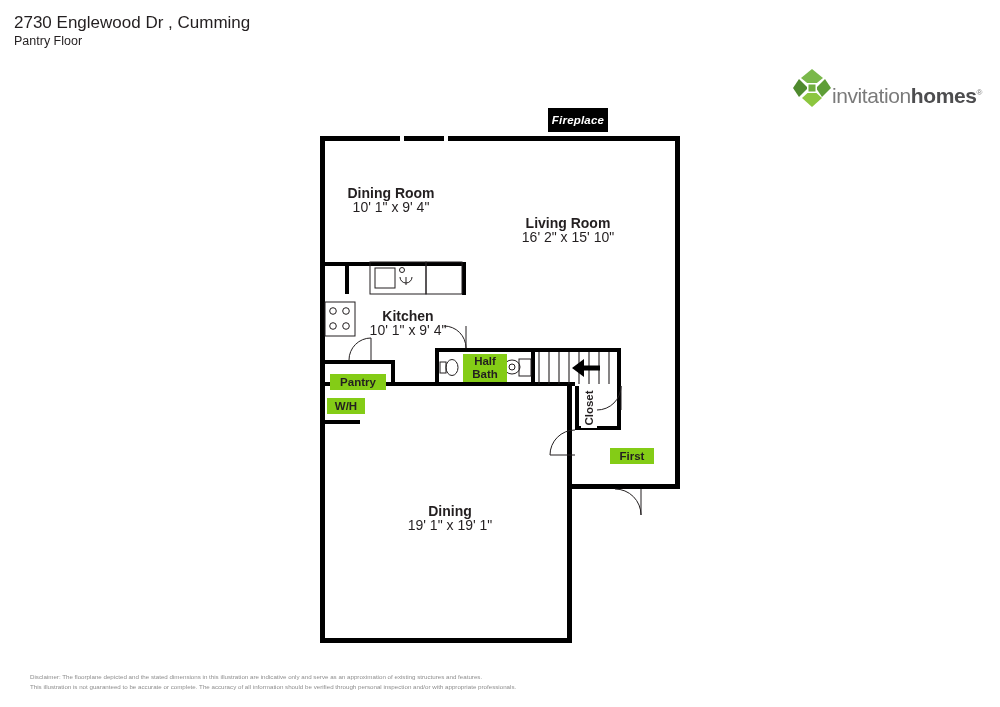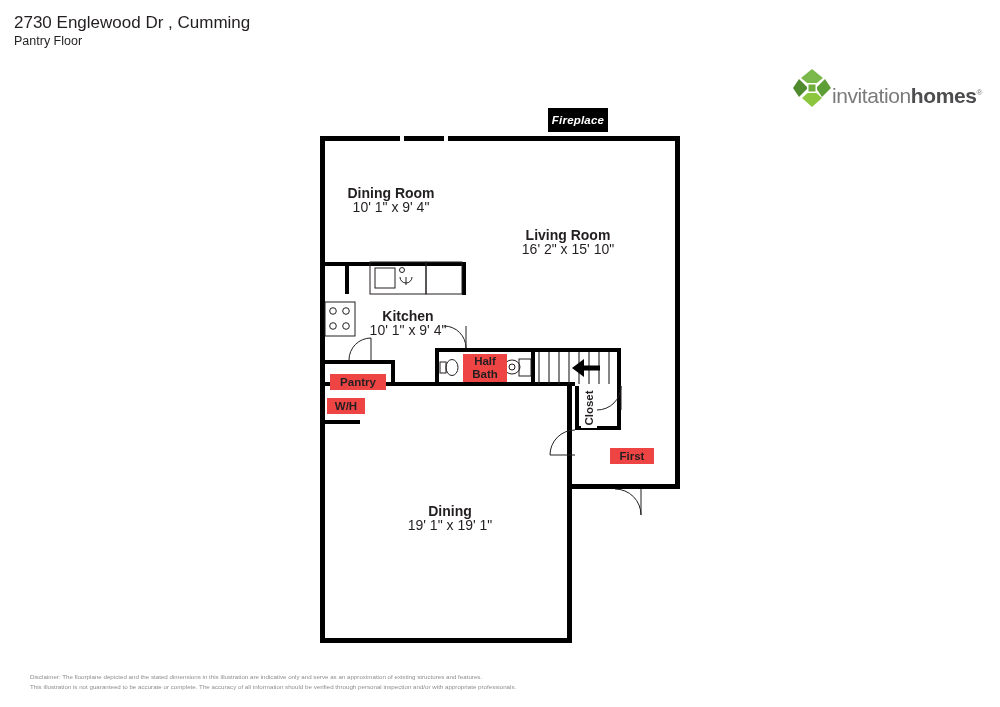--- a/index.html
+++ b/index.html
@@ -82,21 +82,21 @@
     color: #ffffff;
     font-size: 11.5px;
     font-weight: bold;
     display: flex;
     align-items: center;
     justify-content: center;
     letter-spacing: 0.2px;
   }
   .tag-white {
     position: absolute;
-    background: #ef4444;
+    background: #84cc16;
     color: #231f20;
     font-size: 11.5px;
     font-weight: bold;
     display: flex;
     align-items: center;
     justify-content: center;
     border: 0;
   }
   .tag-vert {
     position: absolute;
@@ -276,21 +276,21 @@
     <g stroke="#231f20" stroke-width="1.4" fill="none">
       <line x1="615" y1="489" x2="615" y2="489"></line>
     </g>
   </svg>
 
   <div class="rm-label" style="left:391px; top:186px;">
     <span class="nm">Dining Room</span>
     <span class="dm">10' 1" x 9' 4"</span>
   </div>
 
-  <div class="rm-label" style="left:568px; top:228px;">
+  <div class="rm-label" style="left:568px; top:216px;">
     <span class="nm">Living Room</span>
     <span class="dm">16' 2" x 15' 10"</span>
   </div>
 
   <div class="rm-label" style="left:408px; top:309px;">
     <span class="nm">Kitchen</span>
     <span class="dm">10' 1" x 9' 4"</span>
   </div>
 
   <div class="rm-label" style="left:450px; top:504px;">

